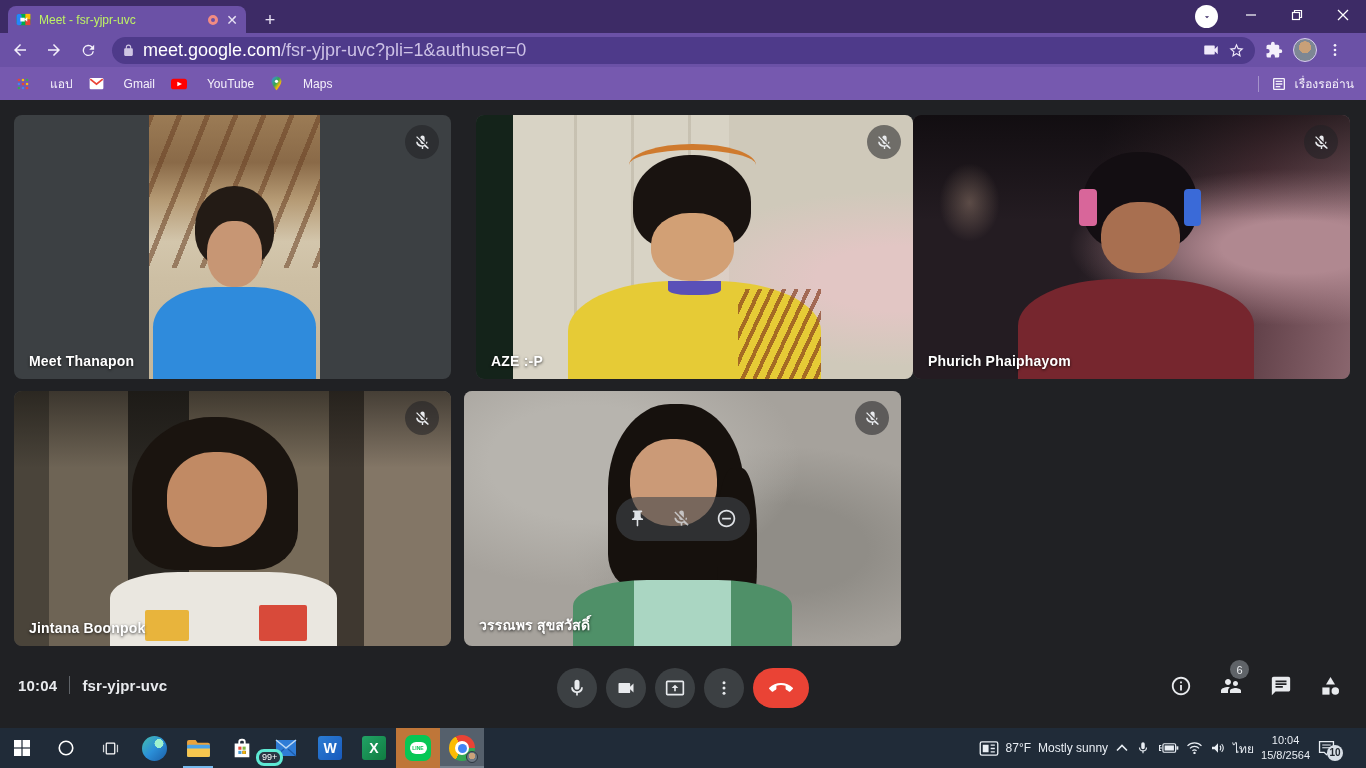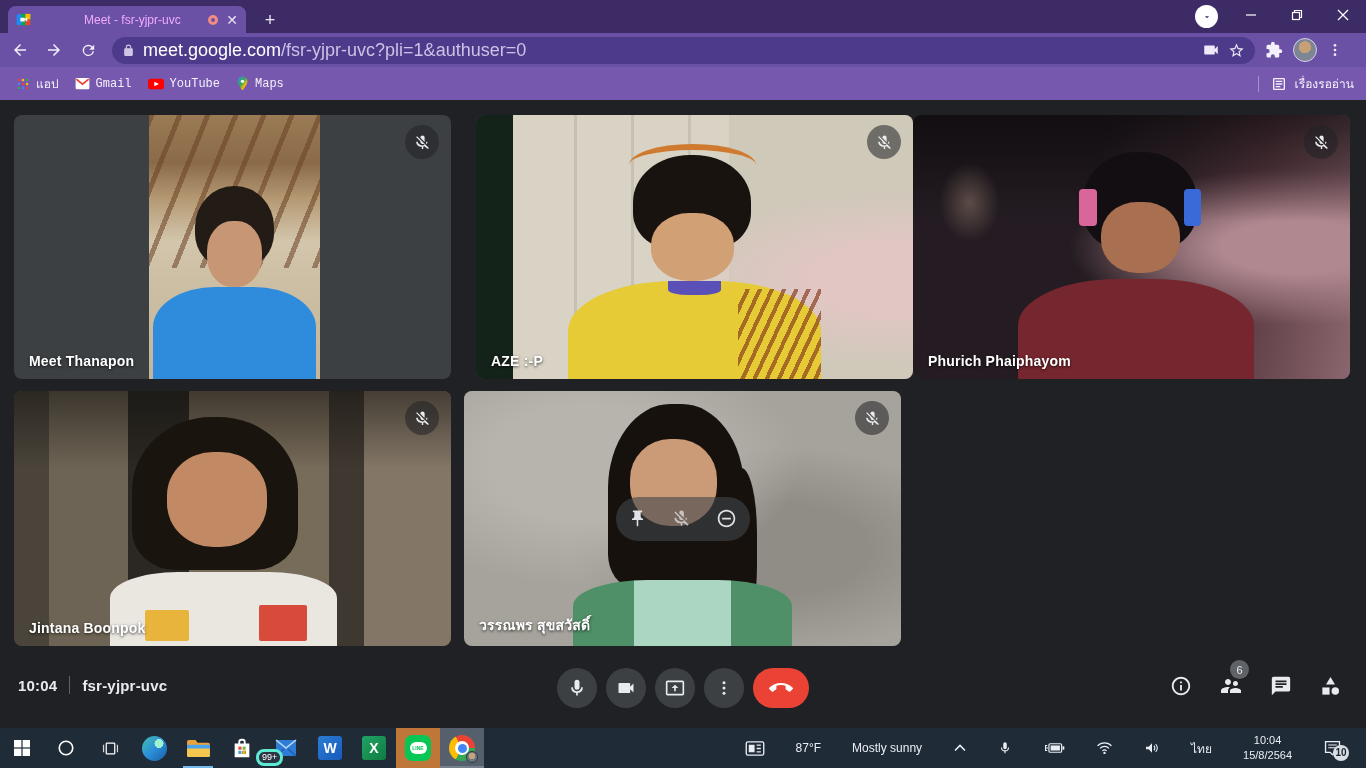--- a/index.html
+++ b/index.html
@@ -6,21 +6,21 @@
   html,body { width:1366px; height:768px; overflow:hidden; background:#000;
     font-family:"Liberation Sans", sans-serif; }
   #screen { position:relative; width:1366px; height:768px; overflow:hidden; }
   .abs { position:absolute; }
   svg { display:block; }
 
   
   #titlebar { left:0; top:0; width:1366px; height:33px; background:var(--frame-purple); }
   #tab { left:8px; top:6px; width:238px; height:27px; background:var(--toolbar-purple);
     border-radius:8px 8px 0 0; display:flex; align-items:center; padding:0 8px; gap:8px; }
-  #tab .title { color:#f0abfc; font-size:12px; flex:1; white-space:nowrap; overflow:hidden;margin-left:45px; }
+  #tab .title { color:#bef264; font-size:12px; flex:1; white-space:nowrap; overflow:hidden; }
   .media-dot { width:10px; height:10px; border-radius:50%; border:3px solid #f28b82; }
   .tab-close { color:#e8e2f4; font-size:14px; line-height:1; cursor:default; }
   #newtab { left:258px; top:8px; width:24px; height:24px; color:#e8e2f4; font-size:18px;
     display:flex; align-items:center; justify-content:center; }
   #profile-chip { left:1195px; top:5px; width:23px; height:23px; border-radius:50%;
     background:#fff; display:flex; align-items:center; justify-content:center; }
   .capbtn { top:0; width:46px; height:30px; display:flex; align-items:center; justify-content:center; color:#fff; }
 
   #toolbar { left:0; top:33px; width:1366px; height:34px; background:var(--toolbar-purple);
     display:flex; align-items:center; }
@@ -31,21 +31,21 @@
   #omnibox .url { font-size:18px; white-space:nowrap; overflow:hidden; flex:1; }
   #omnibox .url .domain { color:#ffffff; }
   #omnibox .url .path { color:#cdc2e6; }
   .omni-ic { color:#e4dcf4; }
   .toolbar-right { display:flex; align-items:center; gap:10px; margin-left:10px; color:#f4f0fb; }
   #avatar { width:24px; height:24px; border-radius:50%;
     background:radial-gradient(circle at 50% 38%, #c8a078 0 34%, #7d8794 35% 100%); border:1.5px solid #d9cef0; }
 
   #bookmarks { left:0; top:67px; width:1366px; height:33px; background:var(--bookmarks-purple);
     display:flex; align-items:center; color:#f5f1fb; font-size:12px; }
-  .bm { display:flex; align-items:center; gap:6px; margin-left:16px;font-family:Liberation Mono, monospace; }
+  .bm { display:flex; align-items:center; gap:20px; margin-left:16px; }
   .bm-right { margin-left:auto; display:flex; align-items:center; gap:8px; margin-right:12px; }
   .bm-sep { width:1px; height:16px; background:rgba(255,255,255,.35); margin-right:4px; }
 
   
   #meet { left:0; top:100px; width:1366px; height:628px; background:var(--meet-bg); }
   .tile { position:absolute; border-radius:8px; overflow:hidden; background:var(--tile-bg); }
   .art { position:absolute; inset:0; }
   .art div { position:absolute; }
   .nametag { position:absolute; left:15px; bottom:10px; color:#fff; font-size:14px; font-weight:700;
     text-shadow:0 1px 3px rgba(0,0,0,.75); letter-spacing:.2px; }
@@ -76,21 +76,21 @@
 
   
   #taskbar { left:0; top:728px; width:1366px; height:40px; background:var(--taskbar-bg);
     display:flex; align-items:center; color:#e9eef4; }
   .tb { width:44px; height:40px; display:flex; align-items:center; justify-content:center; position:relative; }
   .tb.line-hl { background:#bf7639; }
   .tb.chrome-hl { background:#55606c; box-shadow:inset 0 -2px 0 #76818d; }
   .underline { position:absolute; bottom:0; left:7px; right:7px; height:2px; background:#76b9ed; }
   .doc-sq { width:24px; height:24px; border-radius:3px; color:#fff; font-weight:700; font-size:14px;
     display:flex; align-items:center; justify-content:center; }
-  #tray { margin-left:auto; display:flex; align-items:center; gap:31px; padding-right:18px; font-size:12px; }
+  #tray { margin-left:auto; display:flex; align-items:center; gap:7px; padding-right:24px; font-size:12px; }
   #tray .ic { display:flex; align-items:center; justify-content:center; }
   #clock { text-align:center; font-size:11px; line-height:1.35; }
   #notif-badge { position:absolute; right:-7px; bottom:-4px; min-width:16px; height:16px; border-radius:8px;
     background:#d7dee6; color:#20262e; font-size:10px; font-weight:700;
     display:flex; align-items:center; justify-content:center; padding:0 2px; }
   .badge99 { position:absolute; left:-8px; bottom:2px; background:#2a3644; border:3px solid #5eead4;
     color:#fff; font-size:9px; border-radius:8px; padding:0 3px; line-height:11px; }
 </style>
 </head>
 <body>

